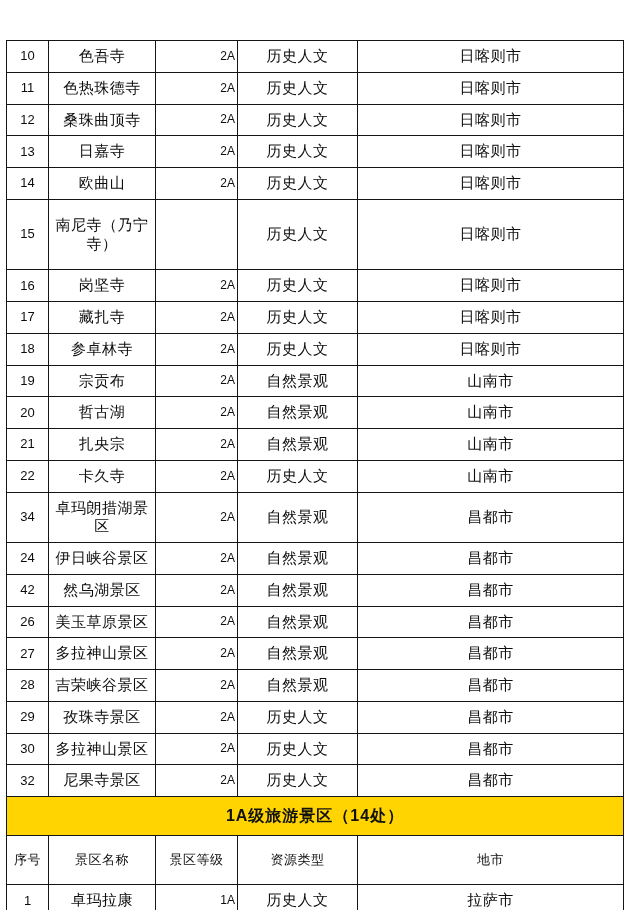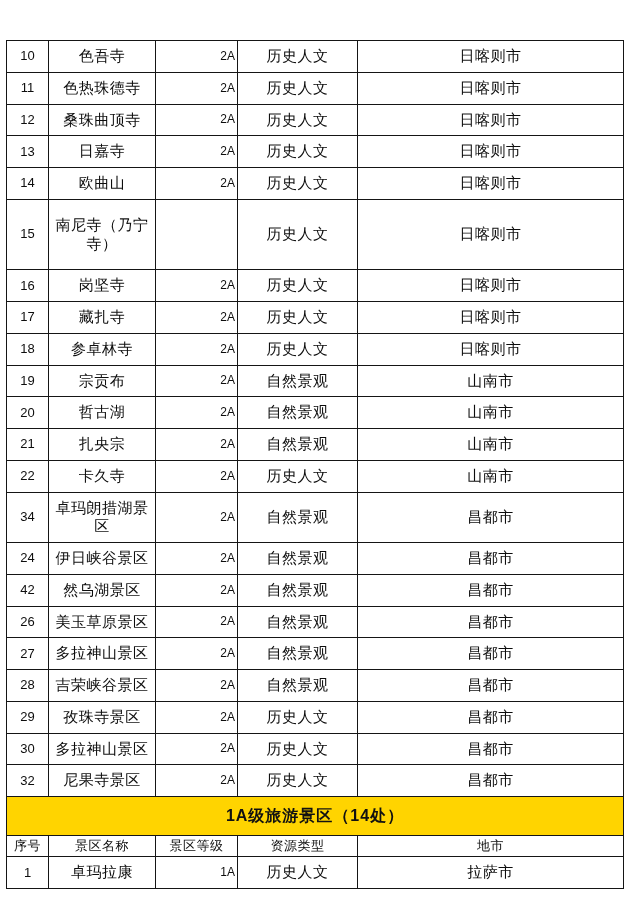--- a/index.html
+++ b/index.html
@@ -56,21 +56,21 @@
     background: #ffd400;
     font-weight: bold;
     font-size: 16px;
     letter-spacing: 1px;
     padding: 9px 12px;
     color: #111111;
   }
   table.grid tr.header td {
     font-size: 13px;
     letter-spacing: 0.5px;
-    padding: 2px 2px;
+    padding: 16px 2px;
   }
   table.grid tr.tall td {
     padding-top: 16px;
     padding-bottom: 16px;
   }
 </style>
 </head>
 <body>
 
 <div class="sheet">

